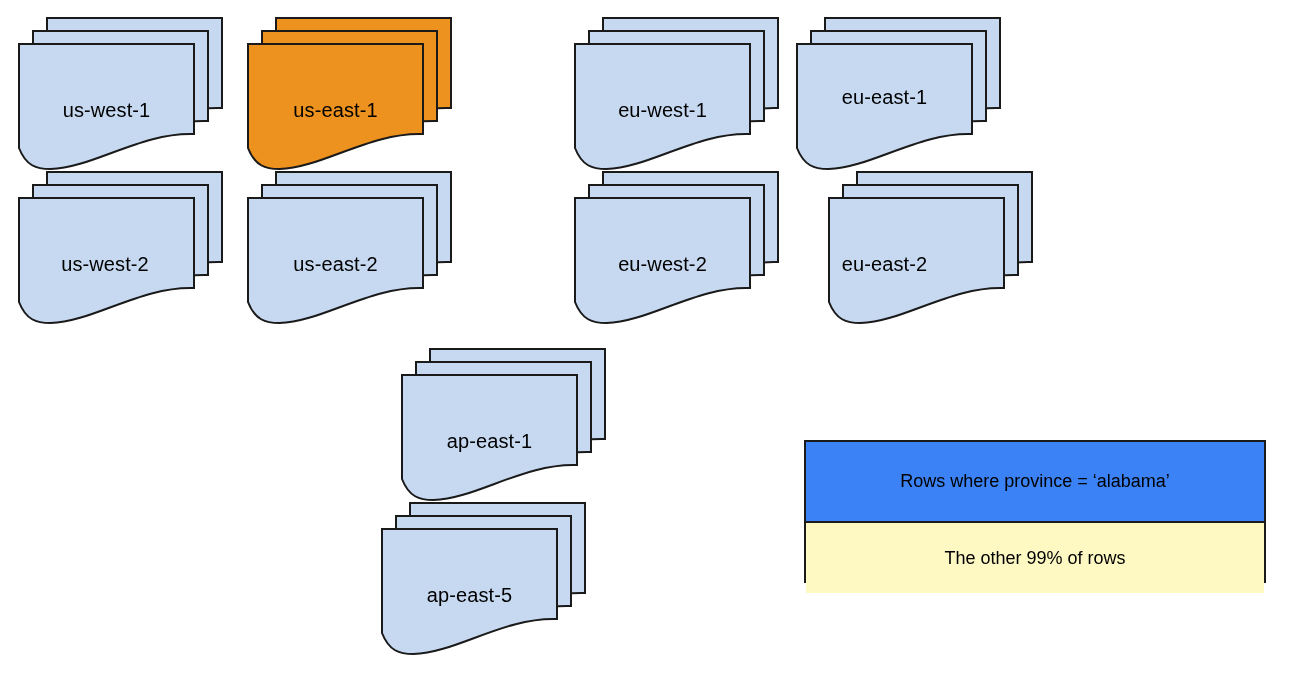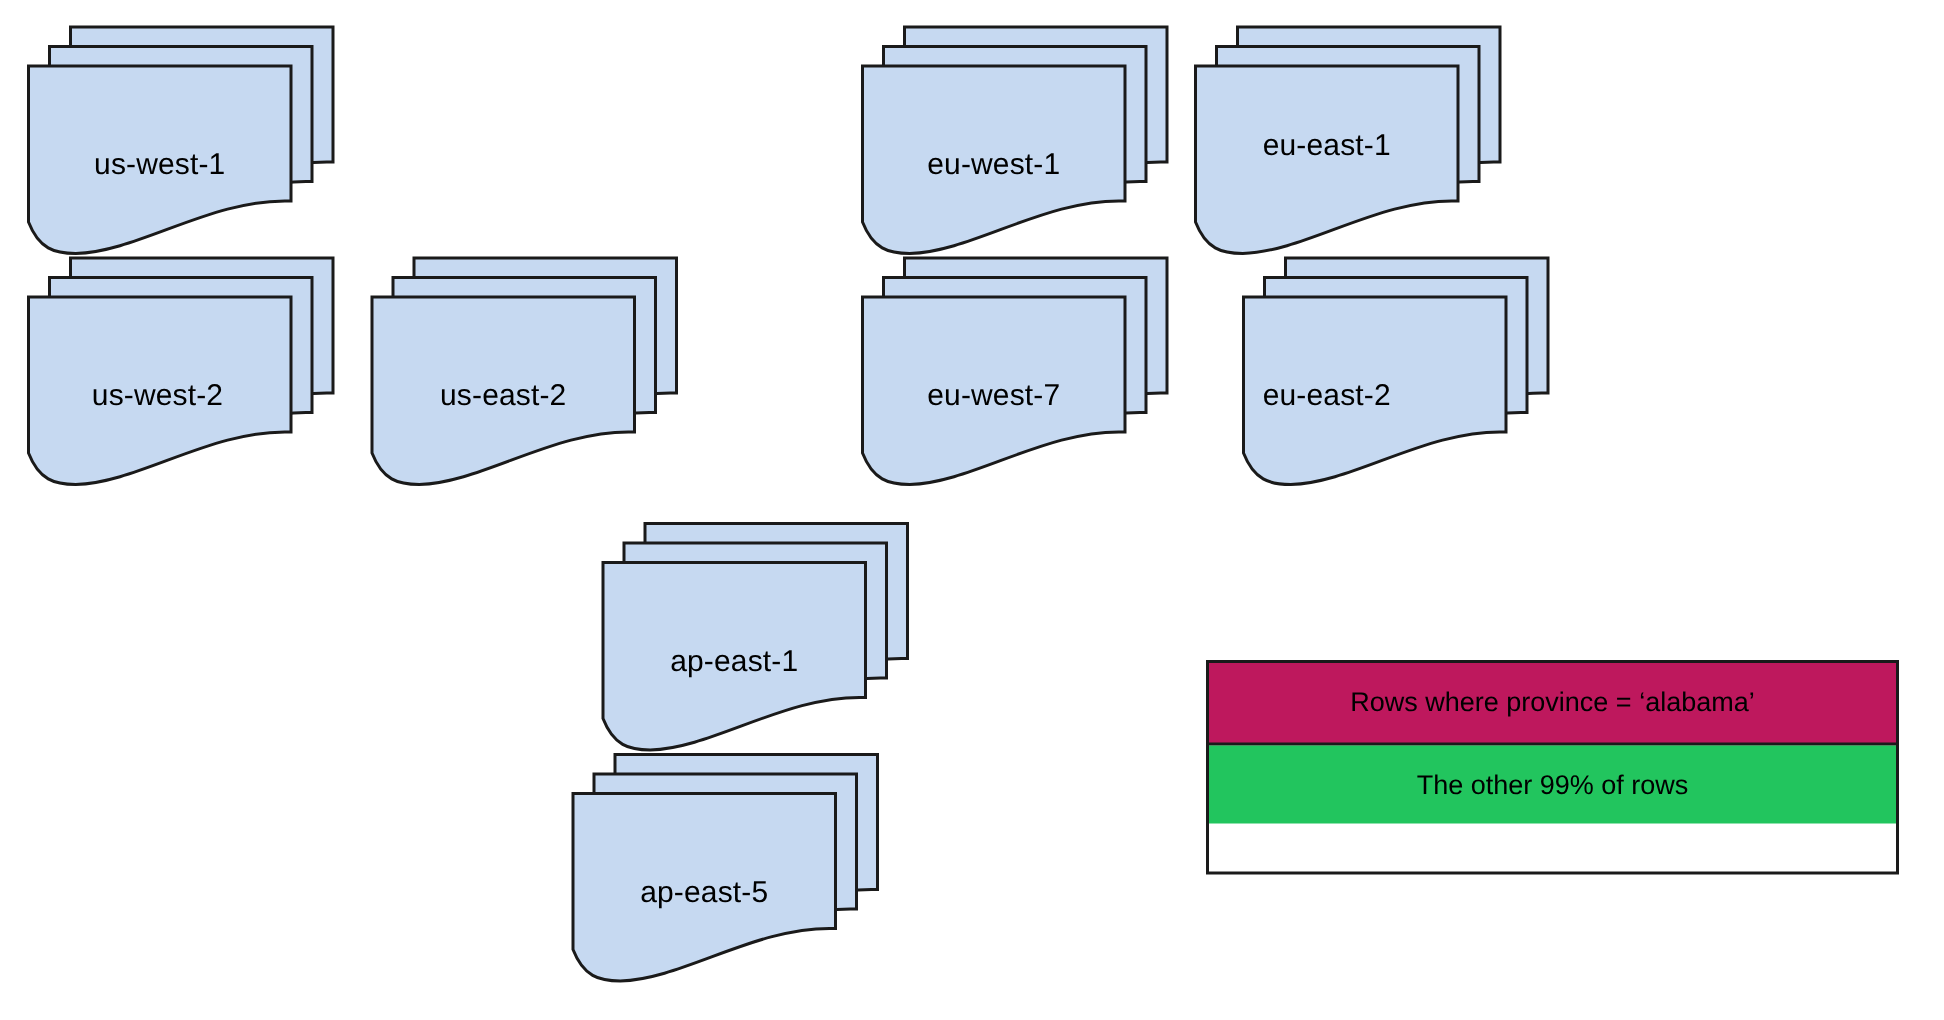--- a/index.html
+++ b/index.html
@@ -67,20 +67,28 @@
 
 <div id="canvas">
     <div class="doc-stack" style="left: 19px; top: 18px; width: 207px; height: 158px;">
       <svg width="207" height="158" viewBox="0 0 207 158">
         <path d="M 0 0 L 175 0 L 175 90 C 122.49999999999999 88 73.5 124 31.5 125 C 17.5 125 7 122 0 104 Z" transform="translate(28,0)" fill="#c6d9f1" stroke="#1a1a1a" stroke-width="2" stroke-linejoin="miter"></path>
         <path d="M 0 0 L 175 0 L 175 90 C 122.49999999999999 88 73.5 124 31.5 125 C 17.5 125 7 122 0 104 Z" transform="translate(14,13)" fill="#c6d9f1" stroke="#1a1a1a" stroke-width="2" stroke-linejoin="miter"></path>
         <path d="M 0 0 L 175 0 L 175 90 C 122.49999999999999 88 73.5 124 31.5 125 C 17.5 125 7 122 0 104 Z" transform="translate(0,26)" fill="#c6d9f1" stroke="#1a1a1a" stroke-width="2" stroke-linejoin="miter"></path>
       </svg>
       <div class="doc-label" style="left: 0px; top: 81.2px; width: 175px;">us-west-1</div>
     </div>
+    <div class="doc-stack" style="left: 248px; top: 18px; width: 207px; height: 158px;">
+      <svg width="207" height="158" viewBox="0 0 207 158">
+        <path d="M 0 0 L 175 0 L 175 90 C 122.49999999999999 88 73.5 124 31.5 125 C 17.5 125 7 122 0 104 Z" transform="translate(28,0)" fill="#ed921e" stroke="#1a1a1a" stroke-width="2" stroke-linejoin="miter"></path>
+        <path d="M 0 0 L 175 0 L 175 90 C 122.49999999999999 88 73.5 124 31.5 125 C 17.5 125 7 122 0 104 Z" transform="translate(14,13)" fill="#ed921e" stroke="#1a1a1a" stroke-width="2" stroke-linejoin="miter"></path>
+        <path d="M 0 0 L 175 0 L 175 90 C 122.49999999999999 88 73.5 124 31.5 125 C 17.5 125 7 122 0 104 Z" transform="translate(0,26)" fill="#ed921e" stroke="#1a1a1a" stroke-width="2" stroke-linejoin="miter"></path>
+      </svg>
+      <div class="doc-label" style="left: 0px; top: 81.2px; width: 175px;">us-east-1</div>
+    </div>
     <div class="doc-stack" style="left: 575px; top: 18px; width: 207px; height: 158px;">
       <svg width="207" height="158" viewBox="0 0 207 158">
         <path d="M 0 0 L 175 0 L 175 90 C 122.49999999999999 88 73.5 124 31.5 125 C 17.5 125 7 122 0 104 Z" transform="translate(28,0)" fill="#c6d9f1" stroke="#1a1a1a" stroke-width="2" stroke-linejoin="miter"></path>
         <path d="M 0 0 L 175 0 L 175 90 C 122.49999999999999 88 73.5 124 31.5 125 C 17.5 125 7 122 0 104 Z" transform="translate(14,13)" fill="#c6d9f1" stroke="#1a1a1a" stroke-width="2" stroke-linejoin="miter"></path>
         <path d="M 0 0 L 175 0 L 175 90 C 122.49999999999999 88 73.5 124 31.5 125 C 17.5 125 7 122 0 104 Z" transform="translate(0,26)" fill="#c6d9f1" stroke="#1a1a1a" stroke-width="2" stroke-linejoin="miter"></path>
       </svg>
       <div class="doc-label" style="left: 0px; top: 81.2px; width: 175px;">eu-west-1</div>
     </div>
     <div class="doc-stack" style="left: 797px; top: 18px; width: 207px; height: 158px;">
       <svg width="207" height="158" viewBox="0 0 207 158">
@@ -105,21 +113,21 @@
         <path d="M 0 0 L 175 0 L 175 90 C 122.49999999999999 88 73.5 124 31.5 125 C 17.5 125 7 122 0 104 Z" transform="translate(0,26)" fill="#c6d9f1" stroke="#1a1a1a" stroke-width="2" stroke-linejoin="miter"></path>
       </svg>
       <div class="doc-label" style="left: 0px; top: 81.2px; width: 175px;">us-east-2</div>
     </div>
     <div class="doc-stack" style="left: 575px; top: 172px; width: 207px; height: 158px;">
       <svg width="207" height="158" viewBox="0 0 207 158">
         <path d="M 0 0 L 175 0 L 175 90 C 122.49999999999999 88 73.5 124 31.5 125 C 17.5 125 7 122 0 104 Z" transform="translate(28,0)" fill="#c6d9f1" stroke="#1a1a1a" stroke-width="2" stroke-linejoin="miter"></path>
         <path d="M 0 0 L 175 0 L 175 90 C 122.49999999999999 88 73.5 124 31.5 125 C 17.5 125 7 122 0 104 Z" transform="translate(14,13)" fill="#c6d9f1" stroke="#1a1a1a" stroke-width="2" stroke-linejoin="miter"></path>
         <path d="M 0 0 L 175 0 L 175 90 C 122.49999999999999 88 73.5 124 31.5 125 C 17.5 125 7 122 0 104 Z" transform="translate(0,26)" fill="#c6d9f1" stroke="#1a1a1a" stroke-width="2" stroke-linejoin="miter"></path>
       </svg>
-      <div class="doc-label" style="left: 0px; top: 81.2px; width: 175px;">eu-west-7</div>
+      <div class="doc-label" style="left: 0px; top: 81.2px; width: 175px;">eu-west-2</div>
     </div>
     <div class="doc-stack" style="left: 797px; top: 172px; width: 207px; height: 158px; padding-left: 32px;">
       <svg width="207" height="158" viewBox="0 0 207 158">
         <path d="M 0 0 L 175 0 L 175 90 C 122.49999999999999 88 73.5 124 31.5 125 C 17.5 125 7 122 0 104 Z" transform="translate(28,0)" fill="#c6d9f1" stroke="#1a1a1a" stroke-width="2" stroke-linejoin="miter"></path>
         <path d="M 0 0 L 175 0 L 175 90 C 122.49999999999999 88 73.5 124 31.5 125 C 17.5 125 7 122 0 104 Z" transform="translate(14,13)" fill="#c6d9f1" stroke="#1a1a1a" stroke-width="2" stroke-linejoin="miter"></path>
         <path d="M 0 0 L 175 0 L 175 90 C 122.49999999999999 88 73.5 124 31.5 125 C 17.5 125 7 122 0 104 Z" transform="translate(0,26)" fill="#c6d9f1" stroke="#1a1a1a" stroke-width="2" stroke-linejoin="miter"></path>
       </svg>
       <div class="doc-label" style="left: 0px; top: 81.2px; width: 175px;">eu-east-2</div>
     </div>
     <div class="doc-stack" style="left: 402px; top: 349px; width: 207px; height: 158px;">
@@ -132,20 +140,20 @@
     </div>
     <div class="doc-stack" style="left: 382px; top: 503px; width: 207px; height: 158px;">
       <svg width="207" height="158" viewBox="0 0 207 158">
         <path d="M 0 0 L 175 0 L 175 90 C 122.49999999999999 88 73.5 124 31.5 125 C 17.5 125 7 122 0 104 Z" transform="translate(28,0)" fill="#c6d9f1" stroke="#1a1a1a" stroke-width="2" stroke-linejoin="miter"></path>
         <path d="M 0 0 L 175 0 L 175 90 C 122.49999999999999 88 73.5 124 31.5 125 C 17.5 125 7 122 0 104 Z" transform="translate(14,13)" fill="#c6d9f1" stroke="#1a1a1a" stroke-width="2" stroke-linejoin="miter"></path>
         <path d="M 0 0 L 175 0 L 175 90 C 122.49999999999999 88 73.5 124 31.5 125 C 17.5 125 7 122 0 104 Z" transform="translate(0,26)" fill="#c6d9f1" stroke="#1a1a1a" stroke-width="2" stroke-linejoin="miter"></path>
       </svg>
       <div class="doc-label" style="left: 0px; top: 81.2px; width: 175px;">ap-east-5</div>
     </div>
     <div class="legend" style="left: 804px; top: 440px; width: 462px; height: 143px;">
-      <div class="legend-row first" style="height: 55px; background: #be185d;">
+      <div class="legend-row first" style="height: 81px; background: #3b82f6;">
         <span>Rows where province = ‘alabama’</span>
       </div>
-      <div class="legend-row" style="height: 52px; background: #22c55e;">
+      <div class="legend-row" style="height: 70px; background: #fef9c3;">
         <span>The other 99% of rows</span>
       </div>
     </div>
   </div>
 
 </body></html>

